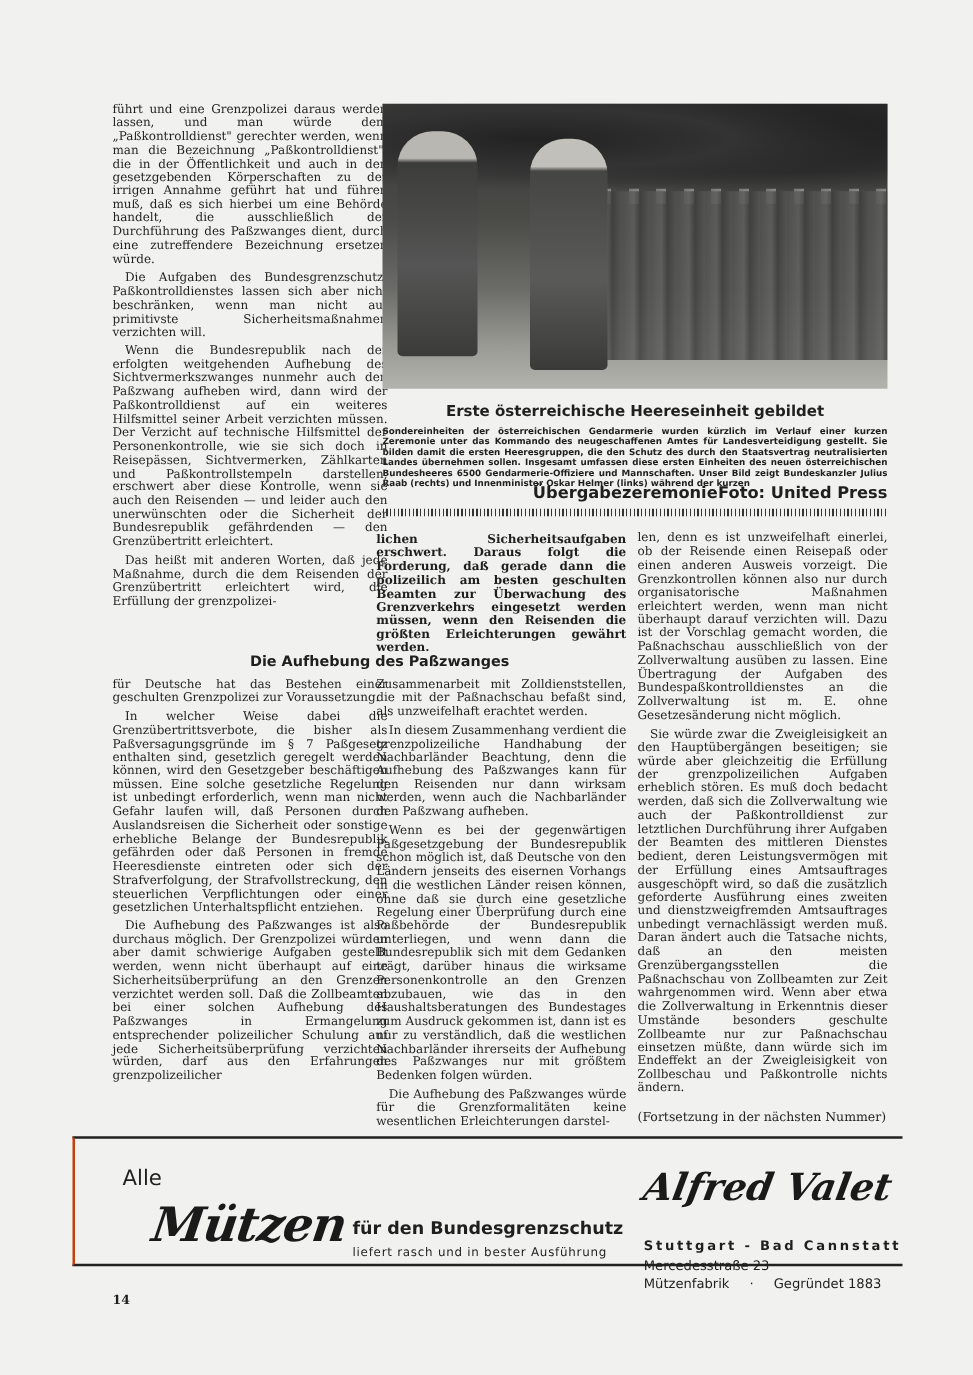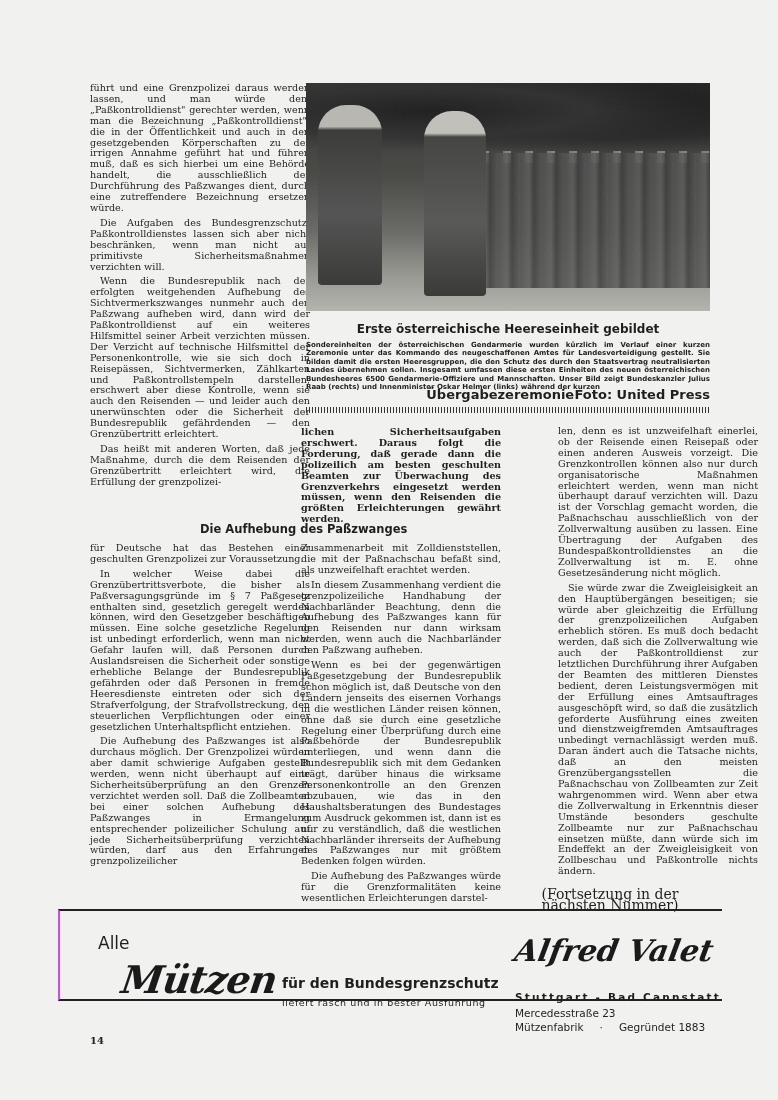--- a/index.html
+++ b/index.html
@@ -13,21 +13,21 @@
     position:absolute;
     font-size:9.6px;
     line-height:10.9px;
     text-align:justify;
     hyphens:manual;
   }
   .col p { margin:0 0 4px 0; text-indent:10px; }
   .col p.noindent { text-indent:0; }
   #col1a { left:90px; top:83px; width:220px; }
   #col2a { left:301px; top:427px; width:200px;font-weight:bold; }
-  #col3a { left:510px; top:426px; width:200px;margin-left:48px; }
+  #col3a { left:510px; top:426px; width:200px; }
   #col1b { left:90px; top:543px; width:220px; }
   #col2b { left:301px; top:543px; width:200px; }
 
   #photo {
     position:absolute; left:306px; top:83px; width:404px; height:228px;
     background:linear-gradient(180deg,#3a3a38 0%,#4a4a47 40%,#6b6b67 65%,#9a9a95 85%,#b4b4ae 100%);
     overflow:hidden;
   }
   #photo .trees { position:absolute; left:0; top:0; width:100%; height:70px;
     background:radial-gradient(ellipse at 30% 40%,#222 0%,#333 40%,transparent 70%),
@@ -57,26 +57,26 @@
   #caption-rule {
     position:absolute; left:306px; top:407px; width:404px; height:6px;
     background:repeating-linear-gradient(90deg,#333 0 1px,transparent 1px 3px);
   }
   #section-heading {
     position:absolute; left:200px; top:522px; width:300px;
     font-family:"DejaVu Sans", sans-serif; font-weight:bold; font-size:11.5px;
   }
   #continued {
     position:absolute; left:510px; top:889px; width:200px;
-    font-size:14px; line-height:11px; text-align:center;
+    font-size:10px; line-height:11px; text-align:left;
   }
 
   #ad {
-    position:absolute; left:58px; top:909px; width:664px; height:92px;
-    border-top:2px solid #222; border-left:2px solid #d946ef; border-bottom:2px solid #222;
+    position:absolute; left:58px; top:909px; width:664px; height:104px;
+    border-top:2px solid #222; border-left:2px solid #c2410c; border-bottom:2px solid #222;
     box-sizing:border-box;
   }
   #ad-alle { position:absolute; left:38px; top:22px; font-family:"DejaVu Sans", sans-serif; font-size:17px; }
   #ad-muetzen { position:absolute; left:62px; top:46px; font-family:"DejaVu Serif", serif;
     font-style:italic; font-weight:bold; font-size:38px; letter-spacing:-1px; transform:skewX(-8deg); color:#1a1a1a; }
   #ad-headline { position:absolute; left:222px; top:64px; font-family:"DejaVu Sans", sans-serif; font-weight:bold; font-size:14px; }
   #ad-subline { position:absolute; left:222px; top:86px; font-family:"DejaVu Sans", sans-serif; font-size:9.5px; letter-spacing:0.6px; }
   #ad-brand { position:absolute; left:455px; top:22px; font-family:"DejaVu Serif", serif;
     font-style:italic; font-weight:bold; font-size:30px; transform:skewX(-10deg); color:#1a1a1a; }
   #ad-line1 { position:absolute; left:455px; top:64px; font-family:"DejaVu Sans", sans-serif; font-size:10.5px; display:flex; gap:16px;margin-top:46px; }

